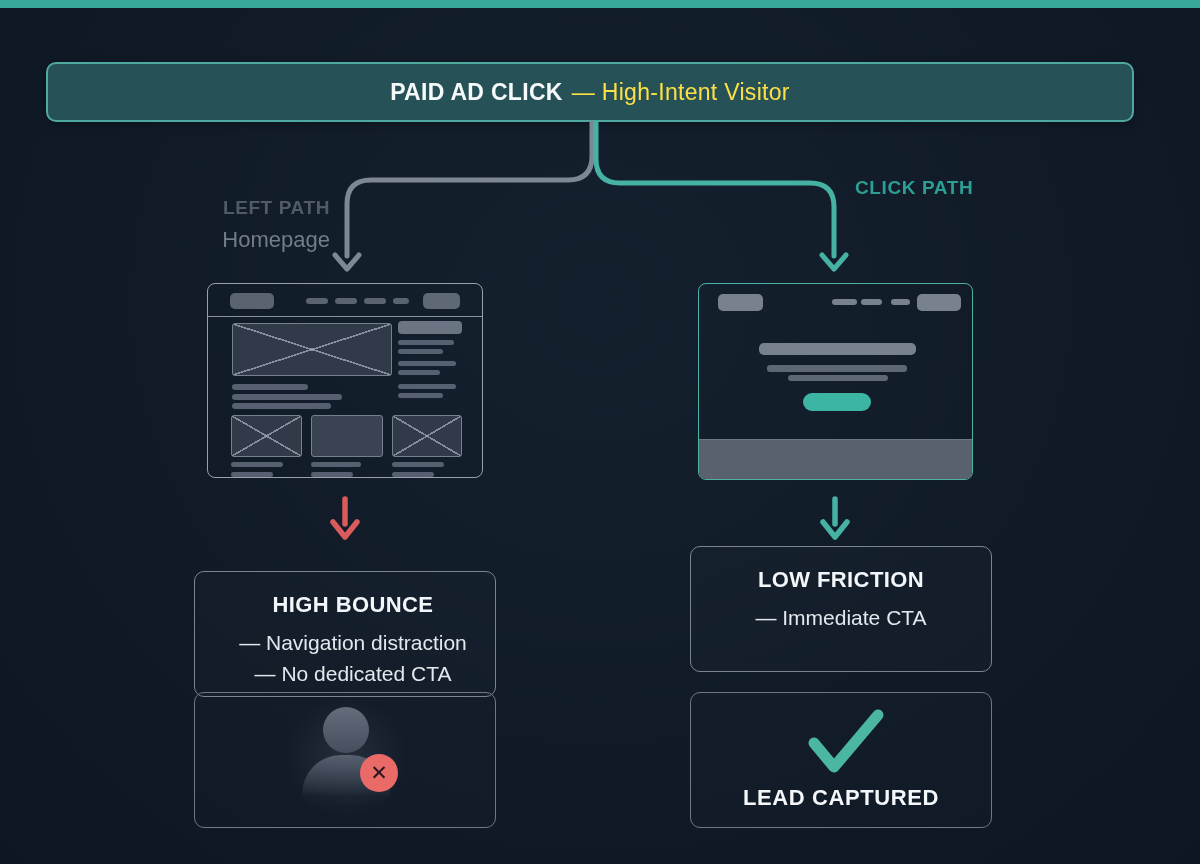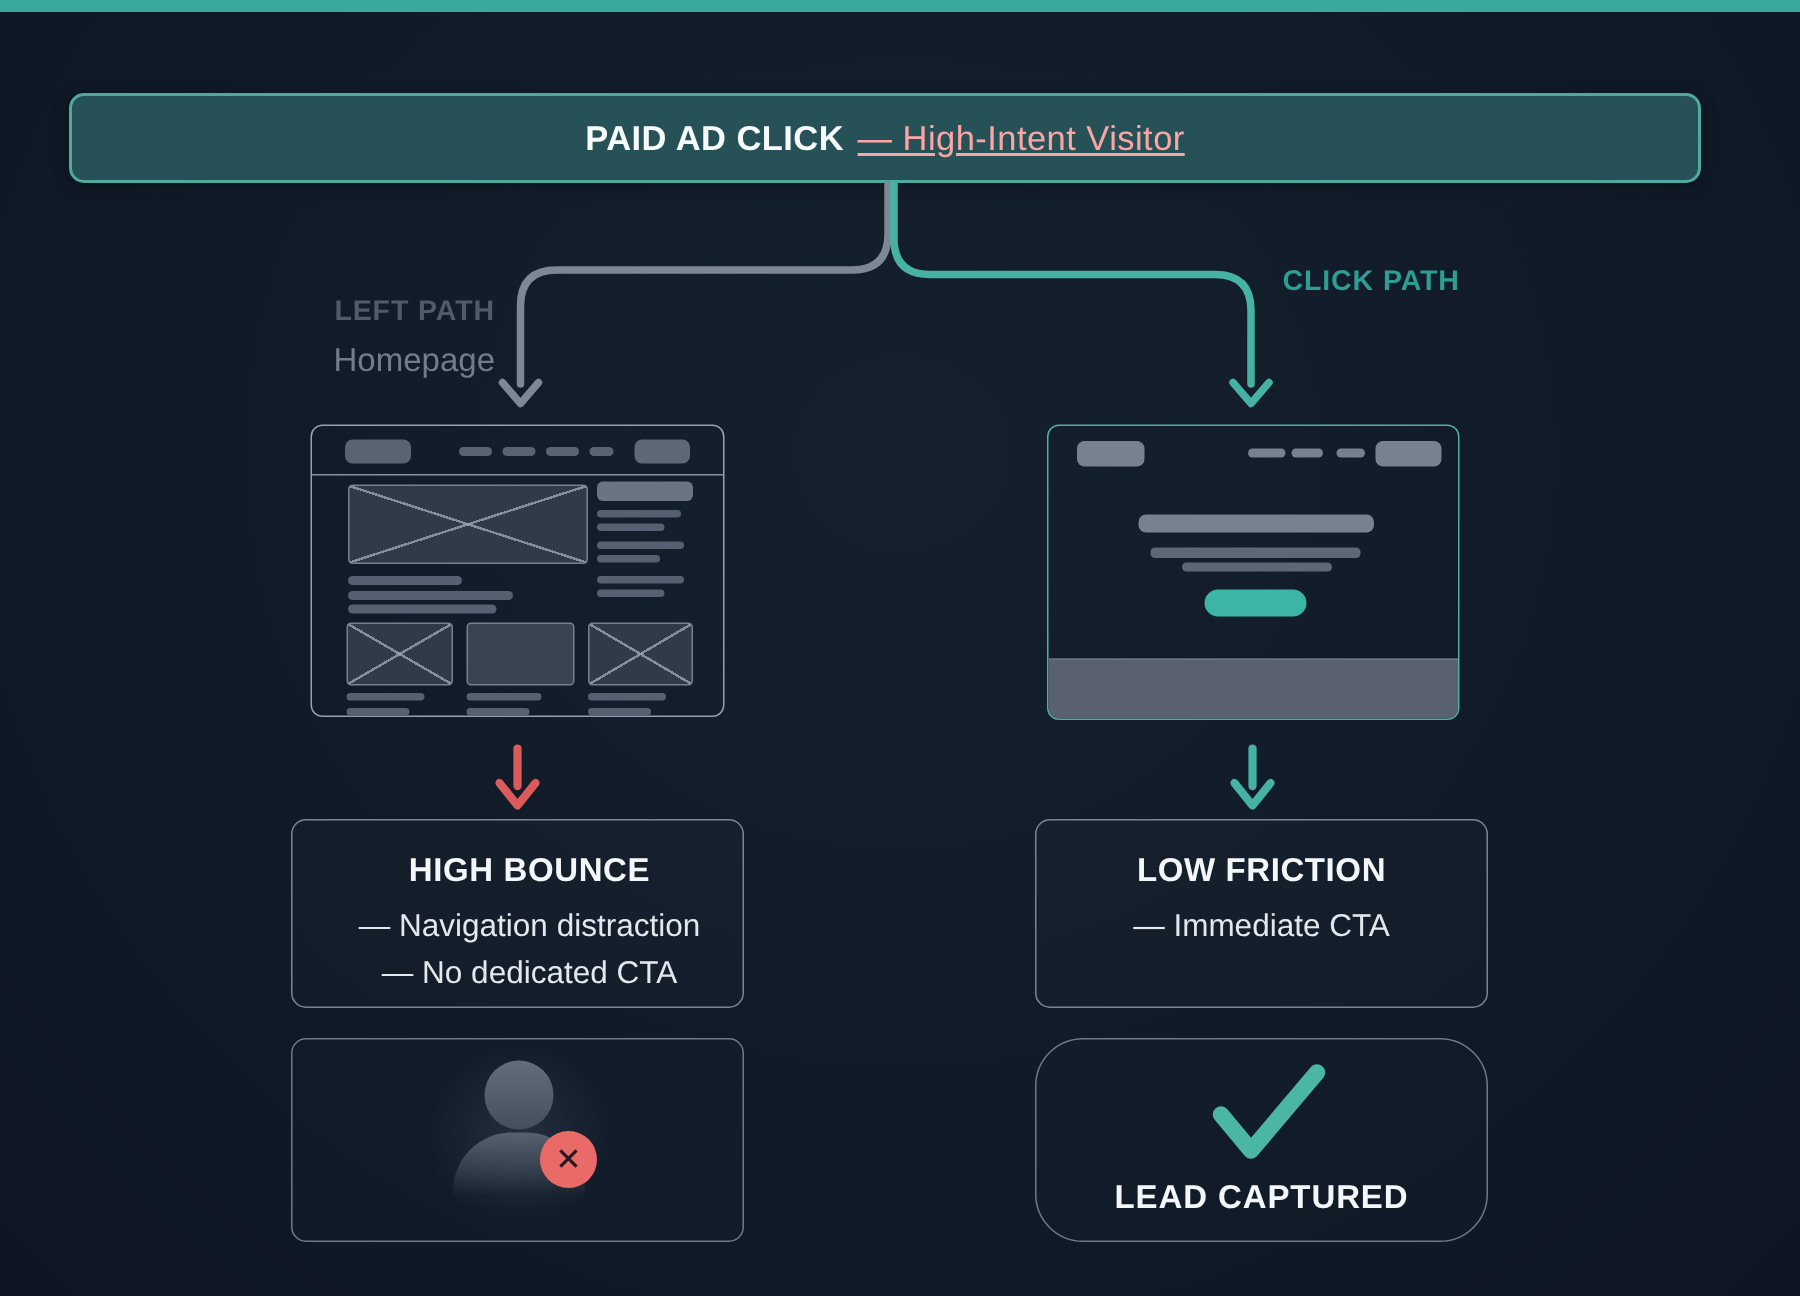--- a/index.html
+++ b/index.html
@@ -18,21 +18,21 @@
 
   
   .header-box {
     left: 46px; top: 62px; width: 1088px; height: 60px;
     background: #265257; border: 2px solid #4fa9a0; border-radius: 10px;
     display: flex; align-items: center; justify-content: center;
     font-size: 23px; letter-spacing: .3px;
     box-shadow: 0 2px 10px rgba(0,0,0,.35);
   }
   .header-box b { font-weight: 700; color: #f7fafb; margin-right: 9px; }
-  .header-box span { font-weight: 400; color: #fca5a5; text-decoration: underline; }
+  .header-box span { font-weight: 400; color: #fde047; }
 
   
   svg.connectors { left: 0; top: 0; pointer-events: none; }
 
   
   .path-label-left { left: 140px; top: 177px; width: 190px; text-align: right; margin-top: 20px; }
   .path-label-right { left: 855px; top: 177px; width: 280px; text-align: left; }
   .path-label-left .lbl { font-size: 19px; font-weight: 700; letter-spacing: .6px; color: #515b68; }
   .path-label-left .sub { font-size: 22px; font-weight: 400; color: #737d8a; margin-top: 8px; }
   .path-label-right .lbl { font-size: 19px; font-weight: 700; letter-spacing: .6px; color: #2d9e94; }
@@ -67,31 +67,31 @@
 
   
   .result-box {
     width: 302px; height: 126px;
     border: 1.5px solid #7a8493; border-radius: 10px;
     background: rgba(255,255,255,0.015);
     text-align: center; padding-top: 20px;
   }
   .result-box .title { font-size: 22px; font-weight: 700; letter-spacing: .4px; color: #f4f7f9; margin-bottom: 9px; }
   .result-box .item { font-size: 21px; font-weight: 400; color: #e2e8ed; line-height: 31px; }
-  .rb-left { left: 194px; top: 546px; padding-left: 16px; }
+  .rb-left { left: 194px; top: 571px; padding-left: 16px; }
   .rb-right { left: 690px; top: 546px; }
 
   
   .outcome-box {
     width: 302px; height: 136px;
     border: 1.5px solid #6f7887; border-radius: 10px;
     background: rgba(255,255,255,0.01);
   }
   .ob-left { left: 194px; top: 692px; }
-  .ob-right { left: 690px; top: 692px; border-radius: 32px; }
+  .ob-right { left: 690px; top: 692px; }
 
   
   .person-glow { left: 81px; top: -6px; width: 140px; height: 140px; border-radius: 50%;
     background: radial-gradient(circle, rgba(130,140,160,.16) 0%, rgba(130,140,160,0) 62%); }
   .person-head { left: 128px; top: 14px; width: 46px; height: 46px; border-radius: 50%;
     background: linear-gradient(180deg, #646d7c 0%, #454e5c 100%); }
   .person-body { left: 107px; top: 62px; width: 88px; height: 48px;
     border-radius: 44px 44px 10px 10px;
     background: linear-gradient(180deg, #57606f 0%, rgba(43,51,63,.08) 88%); }
   .x-badge { left: 165px; top: 61px; width: 38px; height: 38px; border-radius: 50%;

